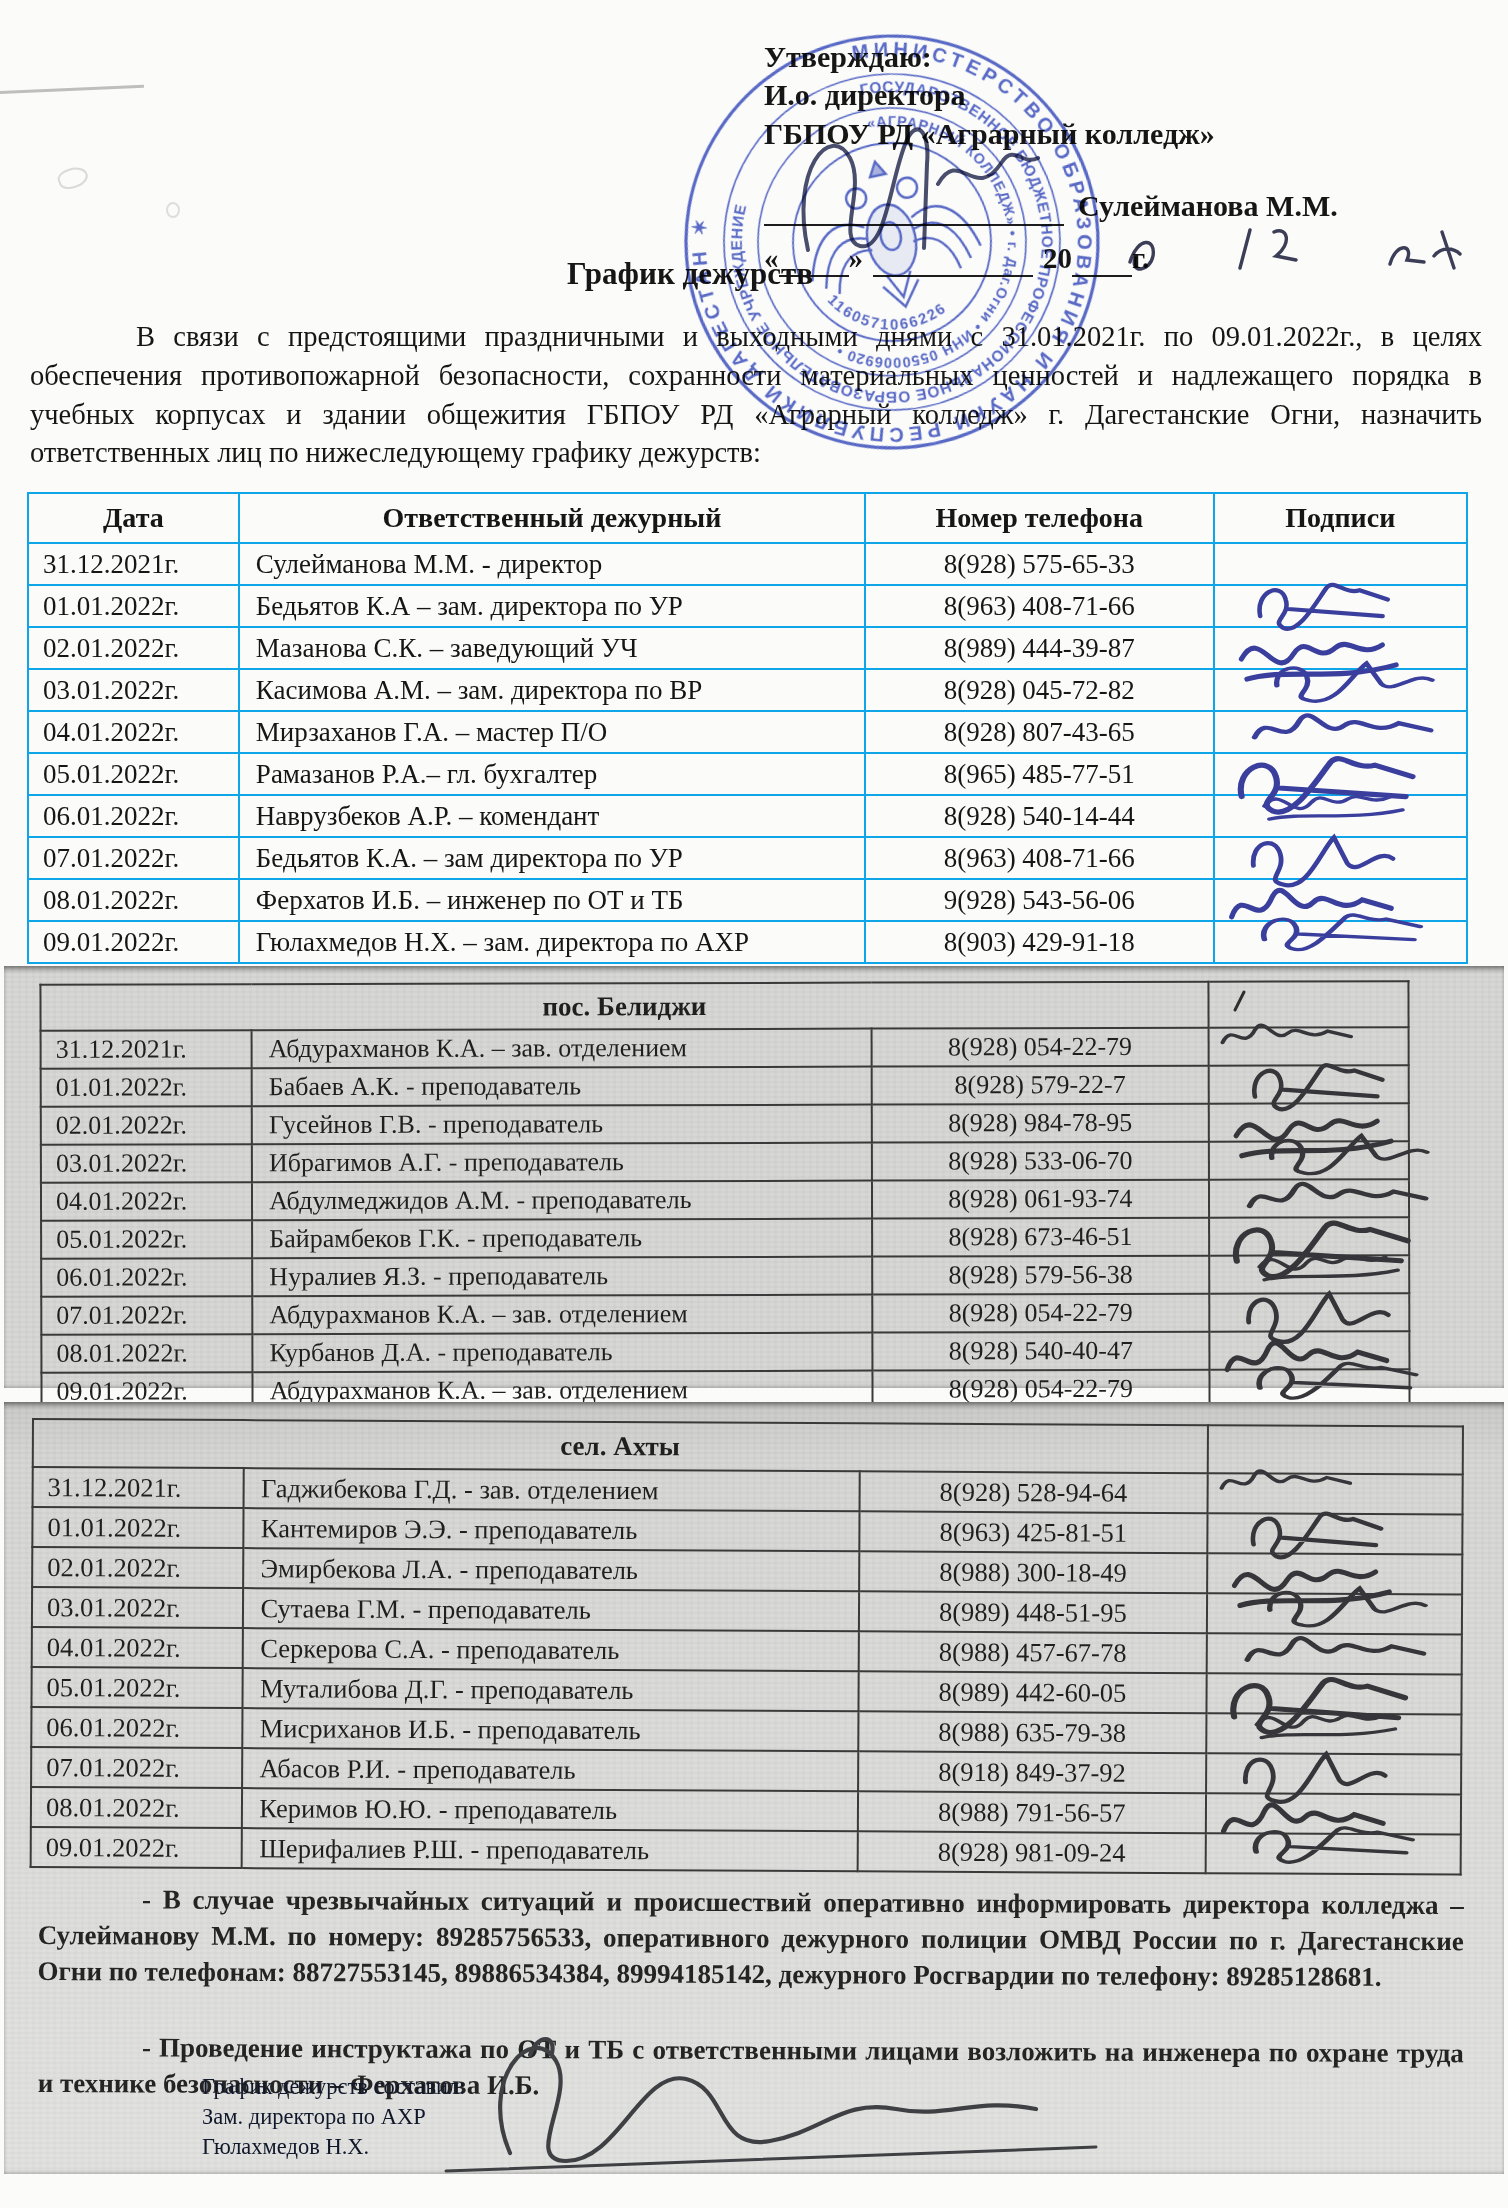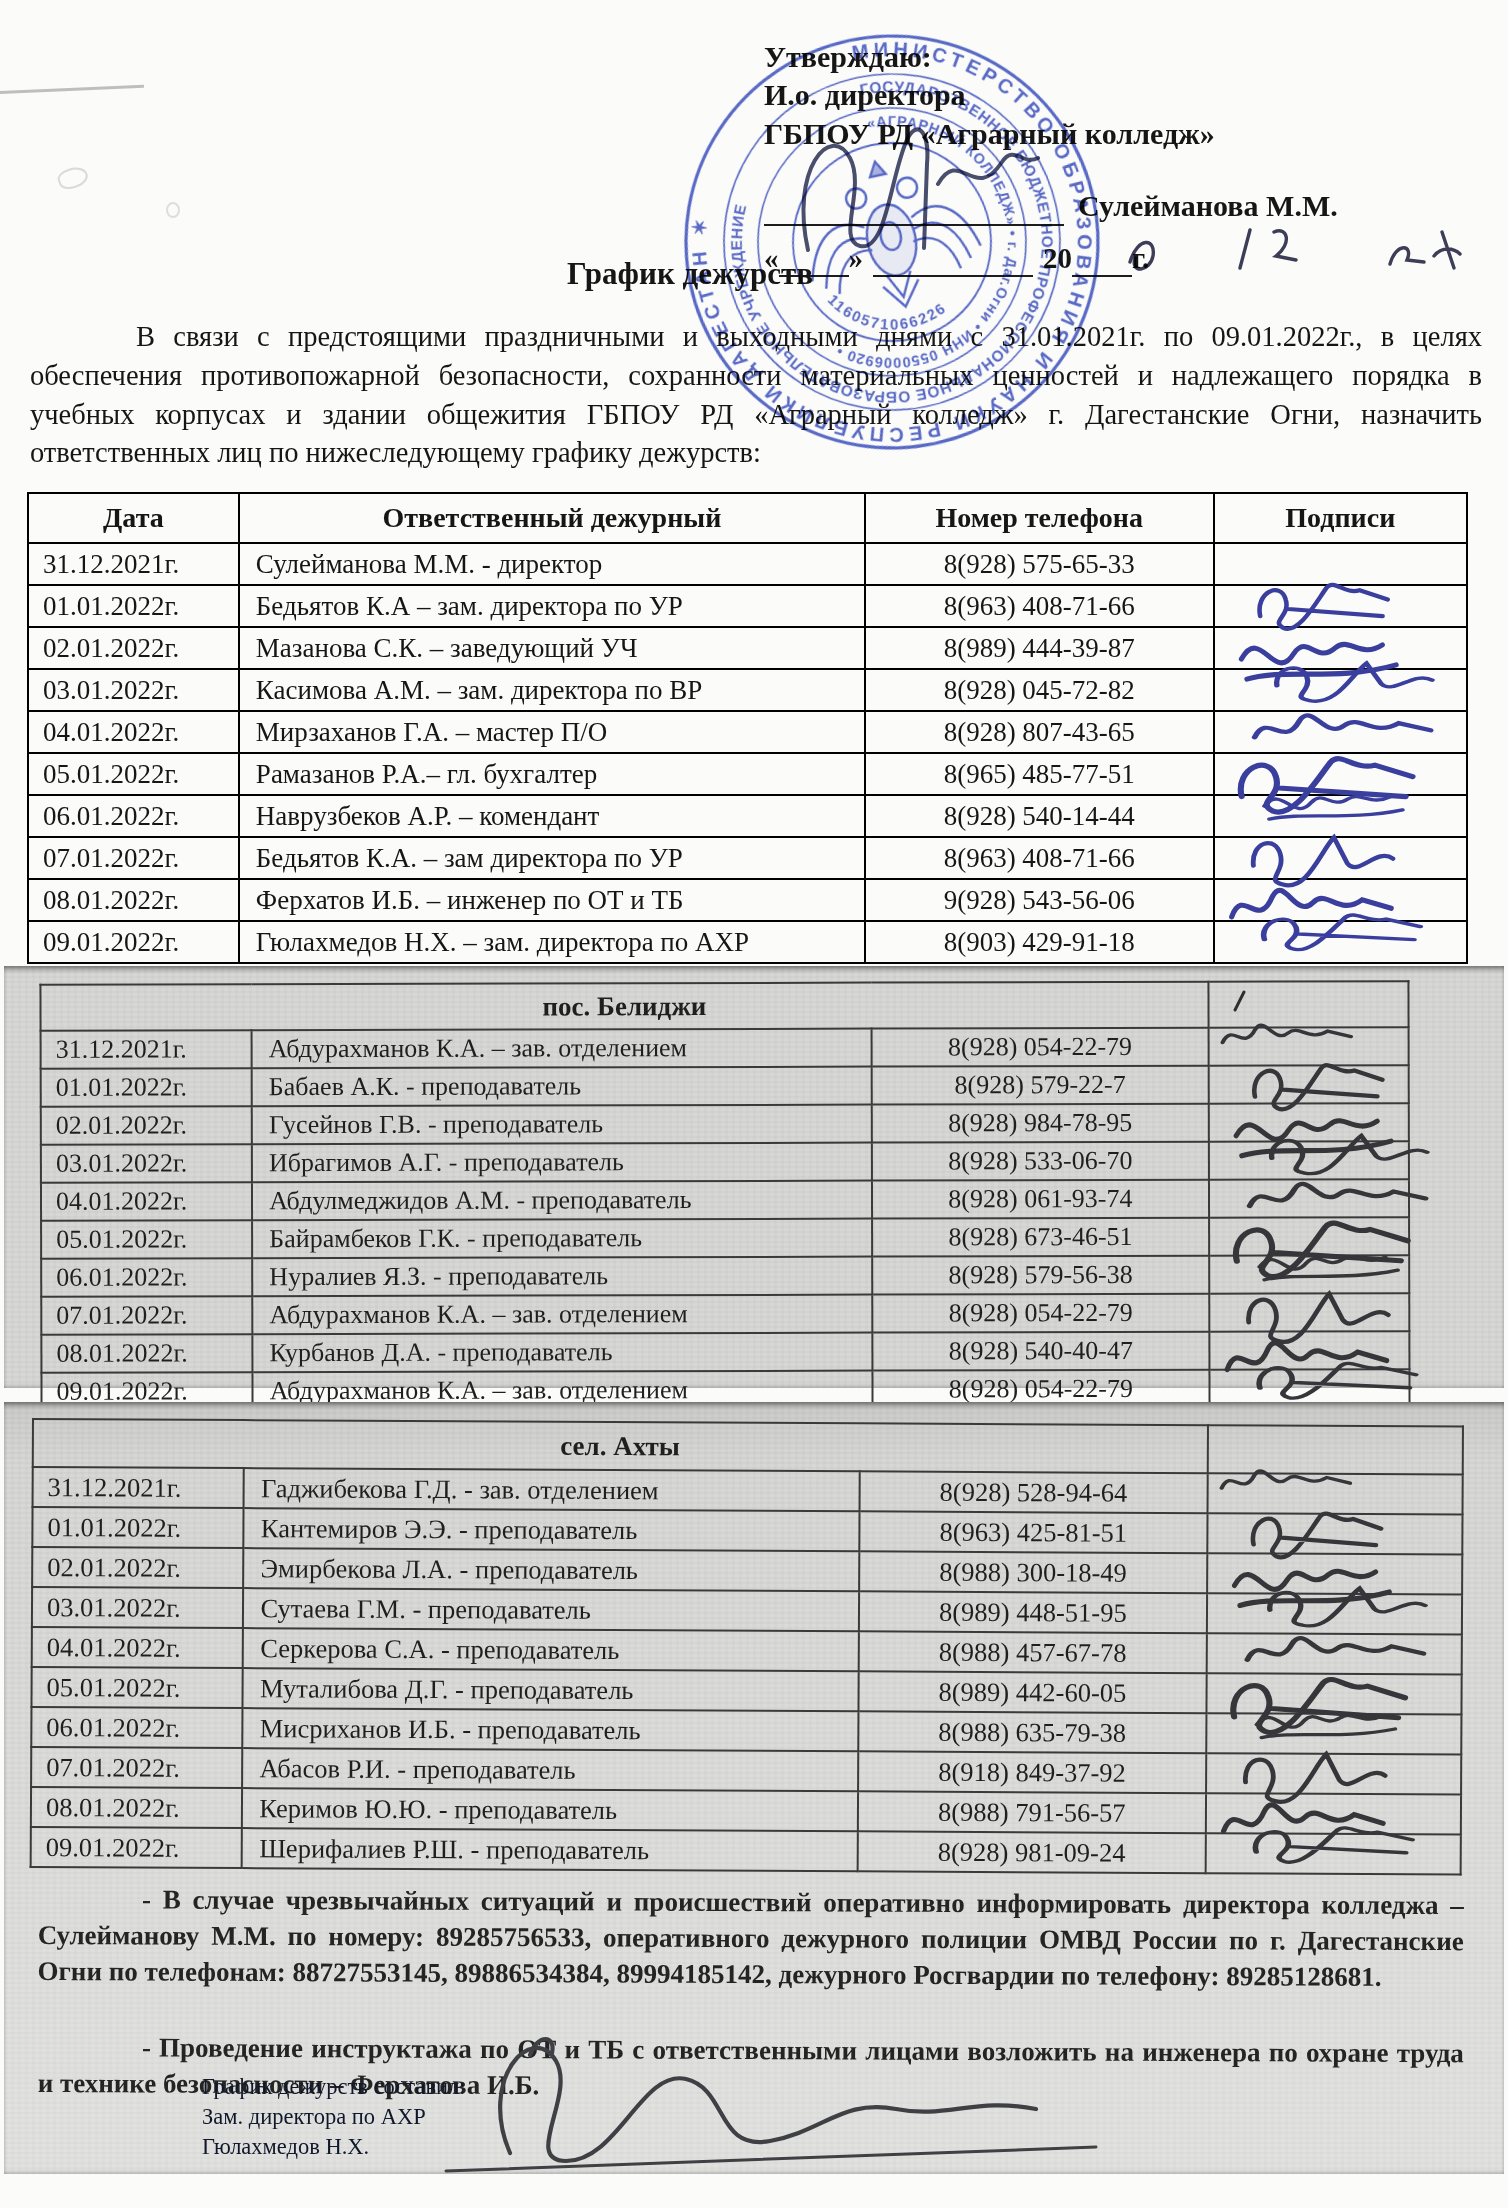--- a/index.html
+++ b/index.html
@@ -30,21 +30,21 @@
 
   
   .doc-title{position:absolute;top:256px;left:0;width:1380px;text-align:center;
              font-size:31px;font-weight:bold;z-index:2;}
   .intro{position:absolute;top:318px;left:30px;width:1452px;font-size:28.5px;line-height:1.36;
          text-align:justify;text-indent:106px;z-index:2;}
 
   
   table{border-collapse:collapse;}
   .t1{position:absolute;top:492px;left:27px;width:1441px;font-size:27px;z-index:4;background:transparent;}
-  .t1 th,.t1 td{border:2px solid #000000;margin-left:12px;}
+  .t1 th,.t1 td{border:2px solid #0ea5e9;margin-left:12px;}
   .t1 th{height:46px;font-size:28px;}
   .t1 .section td{height:42px;font-weight:bold;text-align:center;font-size:28px;}
   .t1 tbody td{height:38px;}
   td.c0{padding-left:14px;width:197px;}
   td.c1{padding-left:16px;width:630px;}
   td.c2{text-align:center;width:357px;}
   td.c3{width:257px;position:relative;}
   .sigcell svg{position:absolute;overflow:visible;}
 
   

